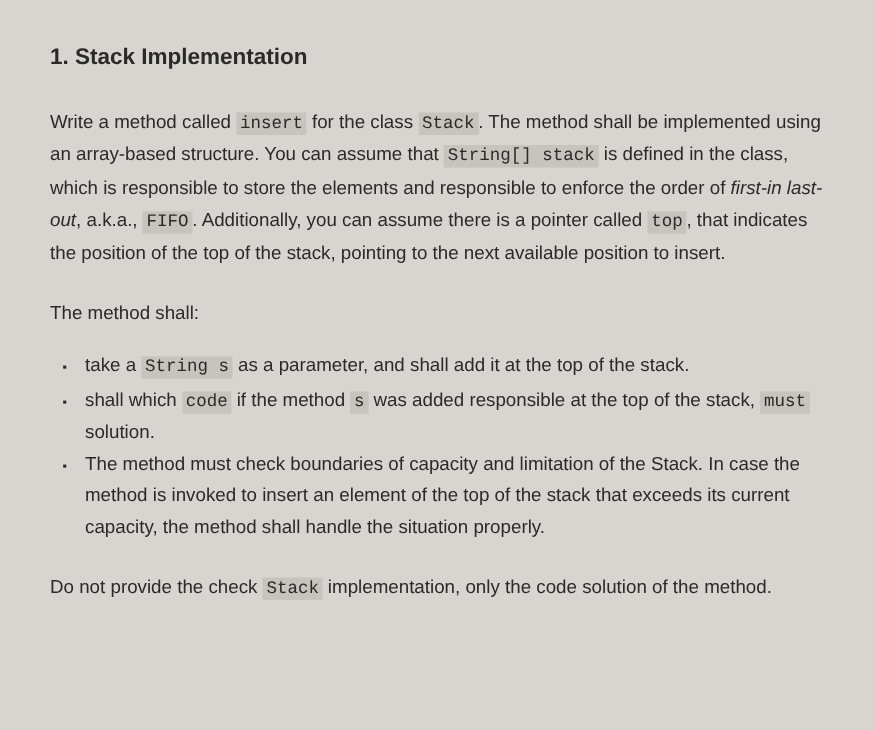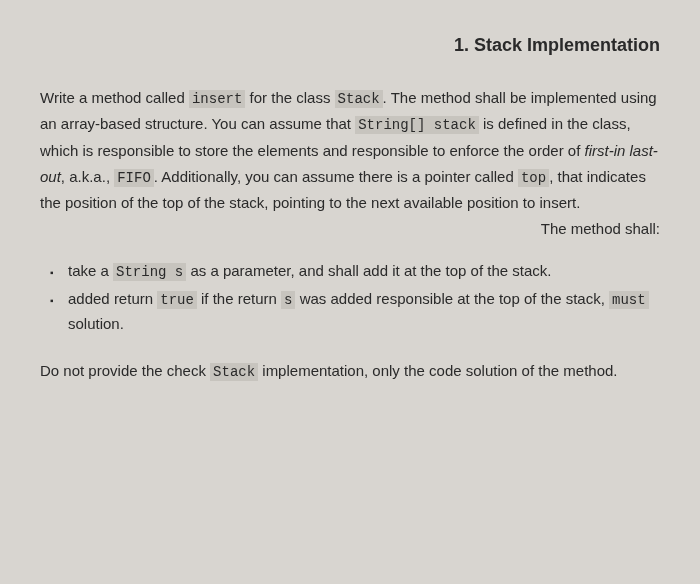--- a/index.html
+++ b/index.html
@@ -13,29 +13,28 @@
       background: #d8d5d0;
       font-family: -apple-system, BlinkMacSystemFont, "Segoe UI", Arial, sans-serif;
       padding: 30px 40px 20px 40px;
       color: #2a2a2a;
       line-height: 1.7;
     }
     .heading {
       font-size: 18px;
       font-weight: 700;
       margin-bottom: 24px;
-      text-align: right;
     }
     .paragraph {
       font-size: 15px;
+      margin-bottom: 22px;
     }
     .subheading {
       font-size: 15px;
       margin-bottom: 18px;
-      text-align: right;
     }
     ul {
       list-style: none;
       padding-left: 28px;
       margin-bottom: 22px;
     }
     li {
       font-size: 15px;
       position: relative;
       margin-bottom: 2px;
@@ -73,19 +72,20 @@
   <span>Write a method called </span><span class="code">insert</span><span> for the class </span><span class="code">Stack</span><span>. The method shall be implemented using an array-based structure. You can assume that </span><span class="code">String[] stack</span><span> is defined in the class, which is responsible to store the elements and responsible to enforce the order of </span><span class="italic">first-in last-out</span><span>, a.k.a., </span><span class="code">FIFO</span><span>. Additionally, you can assume there is a pointer called </span><span class="code">top</span><span>, that indicates the position of the top of the stack, pointing to the next available position to insert.</span>
 </div>
 
 <div class="subheading">The method shall:</div>
 
 <ul>
   <li>
     <span>take a </span><span class="code">String s</span><span> as a parameter, and shall add it at the top of the stack.</span>
   </li>
   <li>
-    <span>added return </span><span class="code">true</span><span> if the return </span><span class="code">s</span><span> was added responsible at the top of the stack, </span><span class="code">must</span><span> solution.</span>
+    <span>shall which </span><span class="code">code</span><span> if the method </span><span class="code">s</span><span> was added responsible at the top of the stack, </span><span class="code">must</span><span> solution.</span>
   </li>
+  <li>The method must check boundaries of capacity and limitation of the Stack. In case the method is invoked to insert an element of the top of the stack that exceeds its current capacity, the method shall handle the situation properly.</li>
 </ul>
 
 <div class="footer">
   <span class="bold">Do not</span><span> provide the check </span><span class="code">Stack</span><span> implementation, only the code solution of the method.</span>
 </div>
 
 </body></html>

